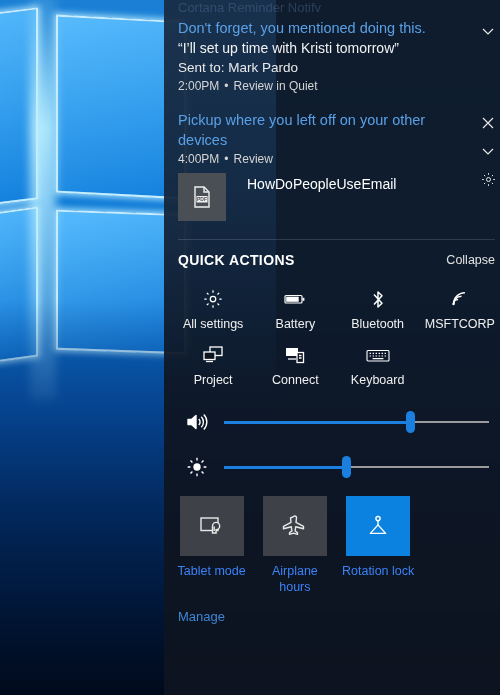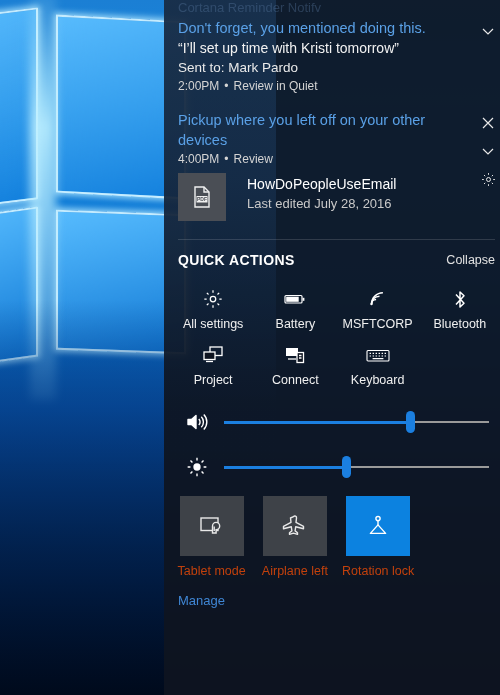--- a/index.html
+++ b/index.html
@@ -260,21 +260,21 @@
   .tile {
     width: 64px; height: 60px;
     display: flex; align-items: center; justify-content: center;
     background: #3e4248;
   }
   .tile.on { background: #0c82e0; }
   .tile svg { display: block; }
   .tile-label {
     margin-top: 7px;
     font-size: 12.5px;
-    color: #c2410c;
+    color: #3b82f6;
     text-align: center;
     line-height: 16px;
     max-width: 78px;
   }
 
   .manage {
     padding: 14px 14px 10px 14px;
     font-size: 13px;
     color: #3f86d4;
     cursor: pointer;
@@ -322,21 +322,20 @@
       <div class="doc-thumb">
         <svg width="26" height="26" viewBox="0 0 26 26" fill="none" stroke="#f0f0f0" stroke-width="1.4">
           <path d="M6 3 h9 l5 5 v15 h-14 z" fill="none"></path>
           <path d="M15 3 v5 h5"></path>
           <rect x="7.5" y="12" width="11" height="6.5" fill="#f0f0f0" stroke="none"></rect>
           <text x="13" y="17.2" font-size="5" fill="#4a4e55" stroke="none" text-anchor="middle" font-family="Liberation Sans, sans-serif" font-weight="bold">PDF</text>
         </svg>
       </div>
       <div class="doc-text">
         <div class="doc-name">HowDoPeopleUseEmail</div>
-        <div class="doc-edited">Last edited July 28, 2016</div>
       </div>
     </div>
 
     <div class="notif-actions">
       <div class="ctl">
         <svg width="14" height="14" viewBox="0 0 14 14" fill="none" stroke="currentColor" stroke-width="1.2">
           <path d="M2 2 L12 12 M12 2 L2 12"></path>
         </svg>
       </div>
       <div class="ctl">
@@ -381,37 +380,37 @@
           <rect x="1" y="3.5" width="17" height="7.5" rx="1"></rect>
           <rect x="2.2" y="4.7" width="12.5" height="5.1" fill="currentColor" stroke="none"></rect>
           <rect x="18.6" y="5.8" width="1.8" height="3" fill="currentColor" stroke="none"></rect>
         </svg>
       </div>
       <div class="qa-label">Battery</div>
     </div>
 
     <div class="qa-item">
       <div class="qa-ico">
+        <svg width="16" height="21" viewBox="0 0 16 21" fill="none" stroke="currentColor" stroke-width="1.5" stroke-linejoin="round">
+          <path d="M4 5.6 L12 14.2 L8 18 V3 L12 6.8 L4 15.4"></path>
+        </svg>
+      </div>
+      <div class="qa-label">Bluetooth</div>
+    </div>
+
+    <div class="qa-item">
+      <div class="qa-ico">
         <svg width="21" height="17" viewBox="0 0 21 17" fill="none" stroke="currentColor" stroke-width="1.5">
           <path d="M4.5 13.2 A4.6 4.6 0 0 1 9.1 8.6"></path>
           <path d="M4.5 13.2 A8 8 0 0 1 12.5 5.2"></path>
           <path d="M4.5 13.2 A11.4 11.4 0 0 1 15.9 1.8"></path>
           <circle cx="4.5" cy="13.2" r="1.1" fill="currentColor" stroke="none"></circle>
         </svg>
       </div>
       <div class="qa-label">MSFTCORP</div>
-    </div>
-
-    <div class="qa-item">
-      <div class="qa-ico">
-        <svg width="16" height="21" viewBox="0 0 16 21" fill="none" stroke="currentColor" stroke-width="1.5" stroke-linejoin="round">
-          <path d="M4 5.6 L12 14.2 L8 18 V3 L12 6.8 L4 15.4"></path>
-        </svg>
-      </div>
-      <div class="qa-label">Bluetooth</div>
     </div>
 
     <div class="qa-item">
       <div class="qa-ico">
         <svg width="22" height="20" viewBox="0 0 22 20" fill="none" stroke="currentColor" stroke-width="1.3">
           <rect x="8" y="2" width="12" height="8.5"></rect>
           <rect x="2" y="7" width="11" height="7.5" fill="#0e1420"></rect>
           <path d="M4 16.5 h7"></path>
         </svg>
       </div>
@@ -488,21 +487,21 @@
       </div>
       <div class="tile-label">Tablet mode</div>
     </div>
 
     <div class="tile-cell">
       <div class="tile">
         <svg width="26" height="24" viewBox="0 0 26 24" fill="none" stroke="#e9e9e9" stroke-width="1.4" stroke-linejoin="round">
           <path d="M11.5 2.6 a1.7 1.7 0 0 1 3 1.4 l-.5 4.3 7.5 4.1 v2.4 l-7.8-2 -.6 4.1 2.4 1.9 v1.6 l-4-1.2 -4 1.2 v-1.6 l2.4-1.9 -.6-4.1 -7.8 2 v-2.4 l7.5-4.1 -.5-4.3 z"></path>
         </svg>
       </div>
-      <div class="tile-label">Airplane left</div>
+      <div class="tile-label">Airplane hours</div>
     </div>
 
     <div class="tile-cell">
       <div class="tile on">
         <svg width="24" height="24" viewBox="0 0 24 24" fill="none" stroke="#ffffff" stroke-width="1.4" stroke-linejoin="round">
           <circle cx="12" cy="4.6" r="2.1"></circle>
           <path d="M12 6.7 v4.2"></path>
           <path d="M4.4 19.4 L12 10.9 L19.6 19.4 z"></path>
         </svg>
       </div>

